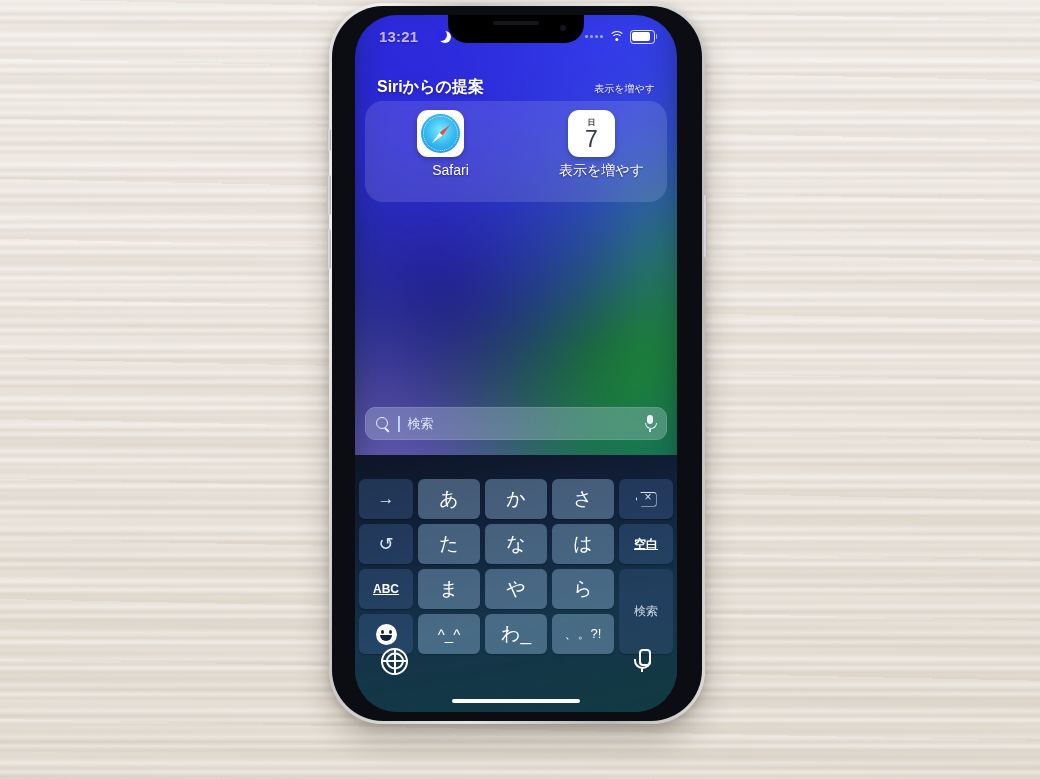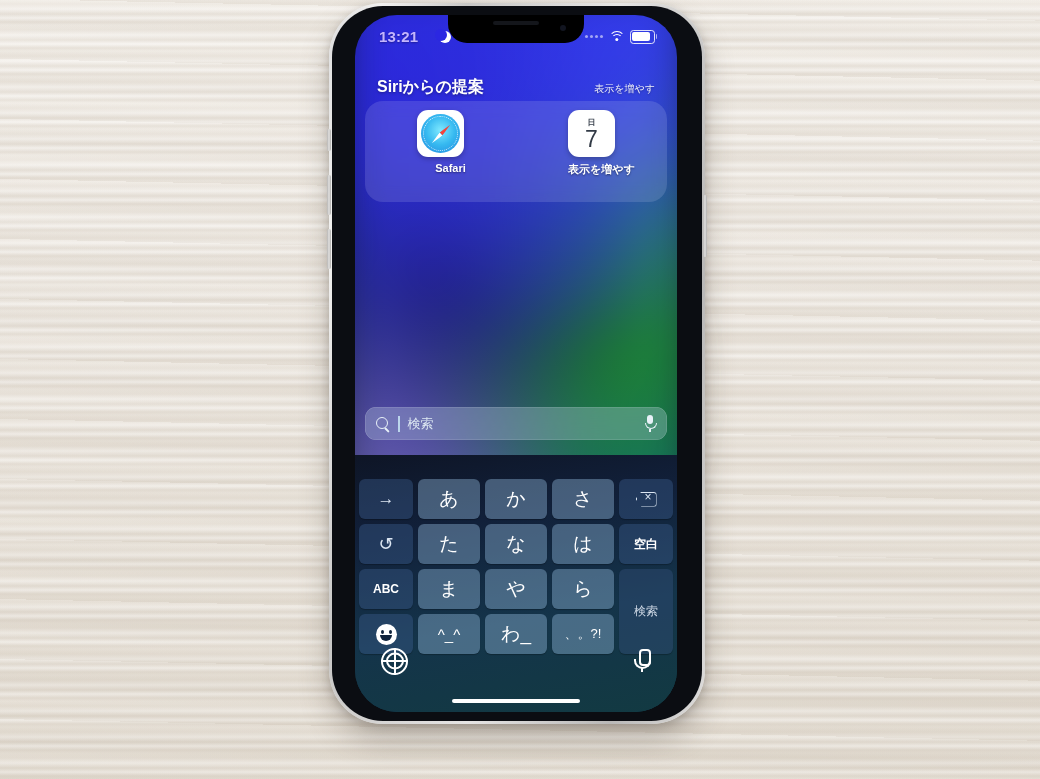--- a/index.html
+++ b/index.html
@@ -109,21 +109,21 @@
   .siri-more{color:rgba(255,255,255,.93);font-size:10px;font-weight:normal;text-shadow:0 1px 2px rgba(0,0,0,.3);padding-bottom:2px;}
 
   .sugg-card{
     position:absolute;left:10px;right:10px;top:86px;height:92px;z-index:25;
     background:rgba(255,255,255,0.13);border-radius:18px;
     backdrop-filter:blur(8px);
     display:flex;align-items:flex-start;justify-content:space-around;padding-top:9px;
   }
   .app{width:62px;display:flex;flex-direction:column;align-items:center;gap:5px;}
   .app-icon{width:47px;height:47px;border-radius:11px;position:relative;overflow:hidden;box-shadow:0 2px 5px rgba(0,0,0,.25);}
-  .app-label{color:#fff;font-size:11px;font-weight:bold;text-shadow:0 1px 2px rgba(0,0,0,.45);white-space:nowrap;padding-left:20px;}
+  .app-label{color:#fff;font-size:14px;font-weight:normal;text-shadow:0 1px 2px rgba(0,0,0,.45);white-space:nowrap;padding-left:20px;}
 
   
   .ic-safari{background:#fff;display:flex;align-items:center;justify-content:center;}
   .ic-safari .dial{width:39px;height:39px;border-radius:50%;background:radial-gradient(circle at 50% 42%,#7fe9ff 0%,#36b9f0 48%,#1f86de 100%);position:relative;}
   .ic-safari .ticks{position:absolute;inset:2px;border-radius:50%;border:1.5px dotted rgba(255,255,255,.75);}
   .ic-safari .needle{position:absolute;left:50%;top:50%;width:26px;height:4px;transform:translate(-50%,-50%) rotate(-45deg);}
   .ic-safari .needle:before{content:"";position:absolute;left:0;top:0;width:13px;height:4px;background:#fff;clip-path:polygon(0 50%,100% 0,100% 100%);}
   .ic-safari .needle:after{content:"";position:absolute;right:0;top:0;width:13px;height:4px;background:#f4443c;clip-path:polygon(0 0,100% 50%,0 100%);}
   
   .ic-yt{background:#fff;display:flex;align-items:center;justify-content:center;}
@@ -166,21 +166,21 @@
     background:linear-gradient(170deg,#0e1526 0%,#11203a 28%,#14344a 62%,#123a42 100%);
   }
   .kb-grid{position:absolute;left:4px;right:4px;top:24px;display:grid;grid-template-columns:54px 1fr 1fr 1fr 54px;grid-template-rows:repeat(4,40px);gap:5px;}
   .key{
     border-radius:6px;display:flex;align-items:center;justify-content:center;
     color:#fff;font-size:19px;
     background:rgba(150,190,225,0.40);
     box-shadow:0 1px 1px rgba(0,0,0,.25);
   }
   .key.fn{background:rgba(60,92,140,0.42);font-size:16px;}
-  .key.fn.small{font-size:12px;font-weight:bold;}
+  .key.fn.small{font-size:12px;font-weight:bold;text-decoration:underline;}
   .key.ret{grid-row:span 2;background:rgba(52,80,124,0.42);font-size:12px;color:#cfd9e6;}
   .key.tiny{font-size:13px;}
   .key.mid{font-size:15px;}
   .arrow{font-size:17px;color:#dce6f2;}
   .undo{font-size:18px;color:#dce6f2;}
   .del{position:relative;width:21px;height:15px;}
   .del:before{content:"";position:absolute;inset:0;border:1.8px solid #dce6f2;border-radius:3px;clip-path:polygon(28% 0,100% 0,100% 100%,28% 100%,0 50%);}
   .del:after{content:"\00d7";position:absolute;left:9px;top:-2px;font-size:12px;color:#dce6f2;}
   .emoji{width:21px;height:21px;border-radius:50%;background:#fff;position:relative;}
   .emoji i{position:absolute;width:3px;height:4px;border-radius:50%;background:#10233c;top:6px;}

